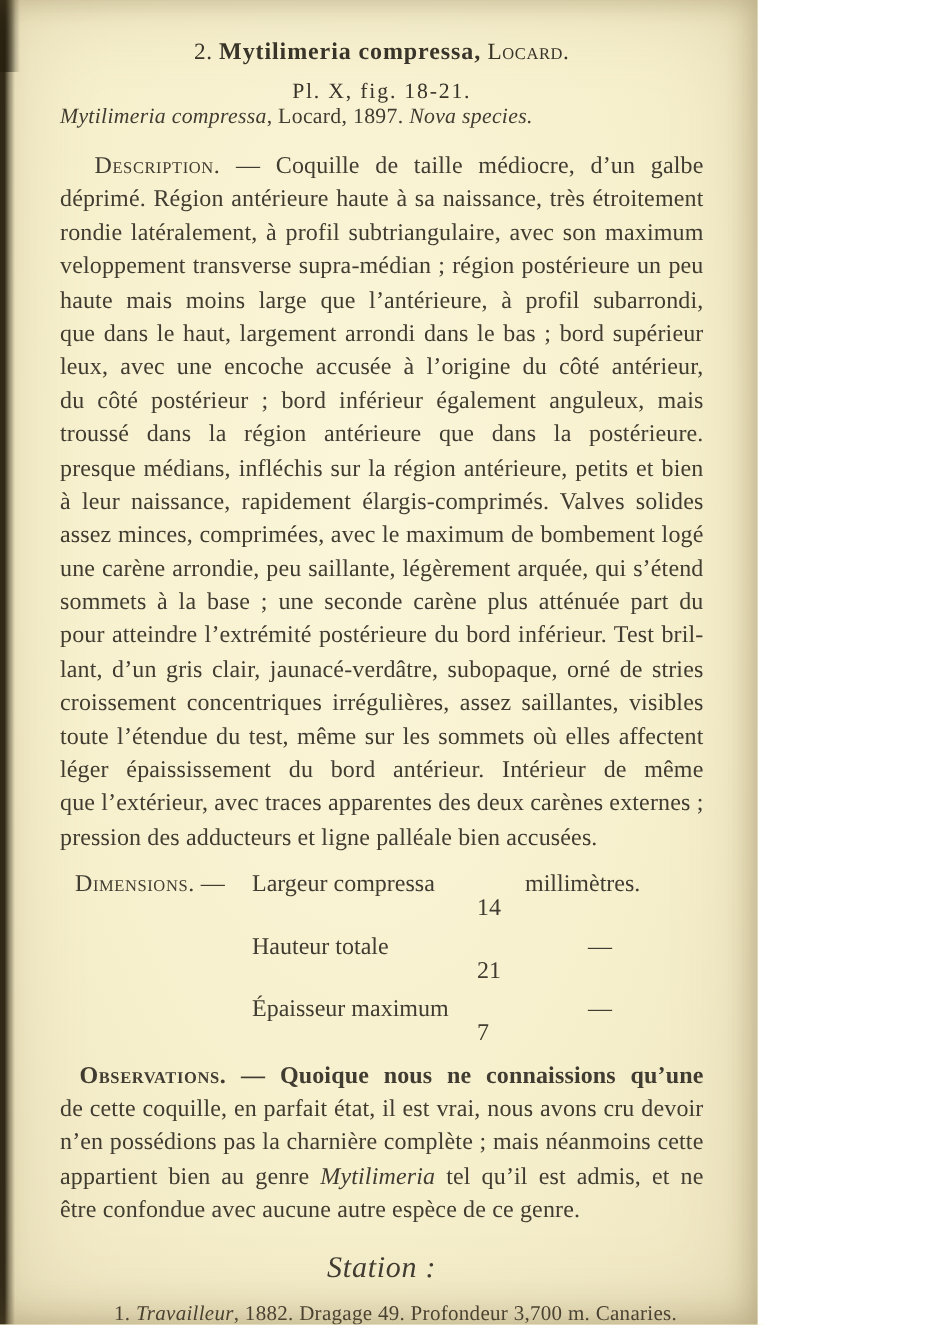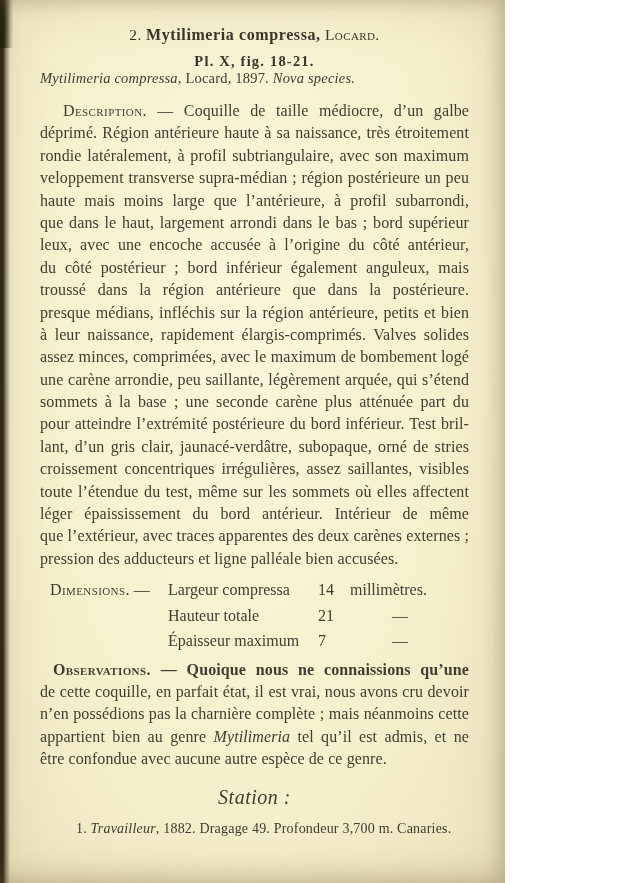--- a/index.html
+++ b/index.html
@@ -33,40 +33,40 @@
 
   .content { position:absolute; left:40px; right:36px; top:0; }
 
   .bold { font-weight: bold; }
   .italic { font-style: italic; }
   .smallcaps { font-variant: small-caps; letter-spacing: 0.4px; }
 
   .title-block { margin-top:26px; text-align:center; color:#38342a; }
   .title-line1 { font-size:15.5px; letter-spacing:0.4px; }
   .title-line1 .bold { font-size:16px; letter-spacing:0.6px; }
-  .title-line2 { margin-top:9px; font-size:14.5px; letter-spacing:1.2px;font-weight:bold; }
+  .title-line2 { margin-top:9px; font-size:14.5px; letter-spacing:1.2px; }
 
   .synonymy { font-size:14.5px; letter-spacing:0.2px; }
 
   .para { font-size:16px; }
   .jline {
     line-height:22.4px; height:22.4px; overflow:hidden;
     text-align: justify;
     text-align-last: justify;
     letter-spacing: 0.1px;
   }
   .jline.lastline { text-align-last: left; }
   .desc { margin-top:13px; }
   .desc .firstline { padding-left:23px; }
 
   .dims { margin-top:7px; font-size:16px; }
   .dim-row { display:flex; line-height:25.5px; }
   .dim-label { width:128px; padding-left:10px; box-sizing:border-box; white-space:nowrap; }
   .dim-name  { width:150px; }
-  .dim-value { width:32px; }
+  .dim-value { width:32px;margin-top:16px; }
   .dim-unit  { flex:1; }
   .dim-unit.dash-unit { padding-left:42px; box-sizing:border-box; }
 
   .obs { margin-top:5px; }
   .obs .firstline { padding-left:13px;font-weight:bold; }
 
   .station-heading { margin-top:15px; text-align:center; font-style:italic; font-size:20px; letter-spacing:0.5px; }
   .station-item { margin-top:12px; font-size:14px; letter-spacing:0.2px;margin-left:36px; }
 </style>
 </head>

